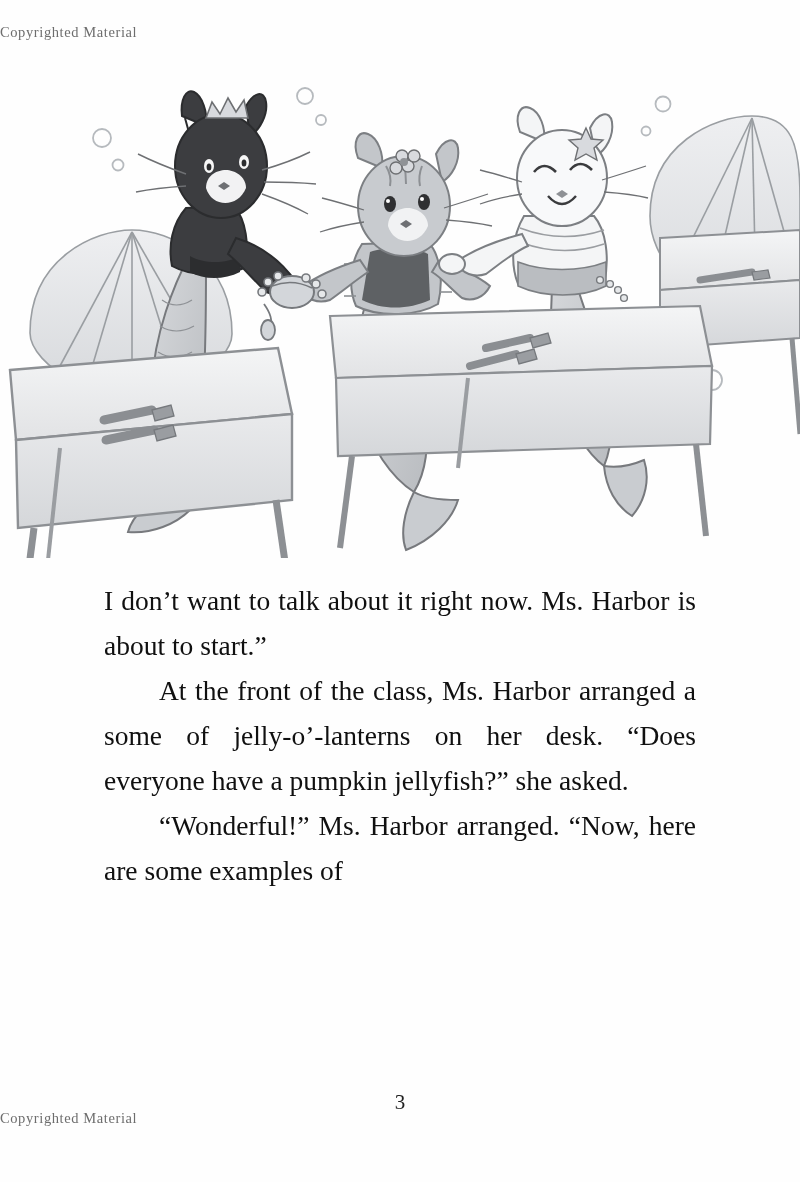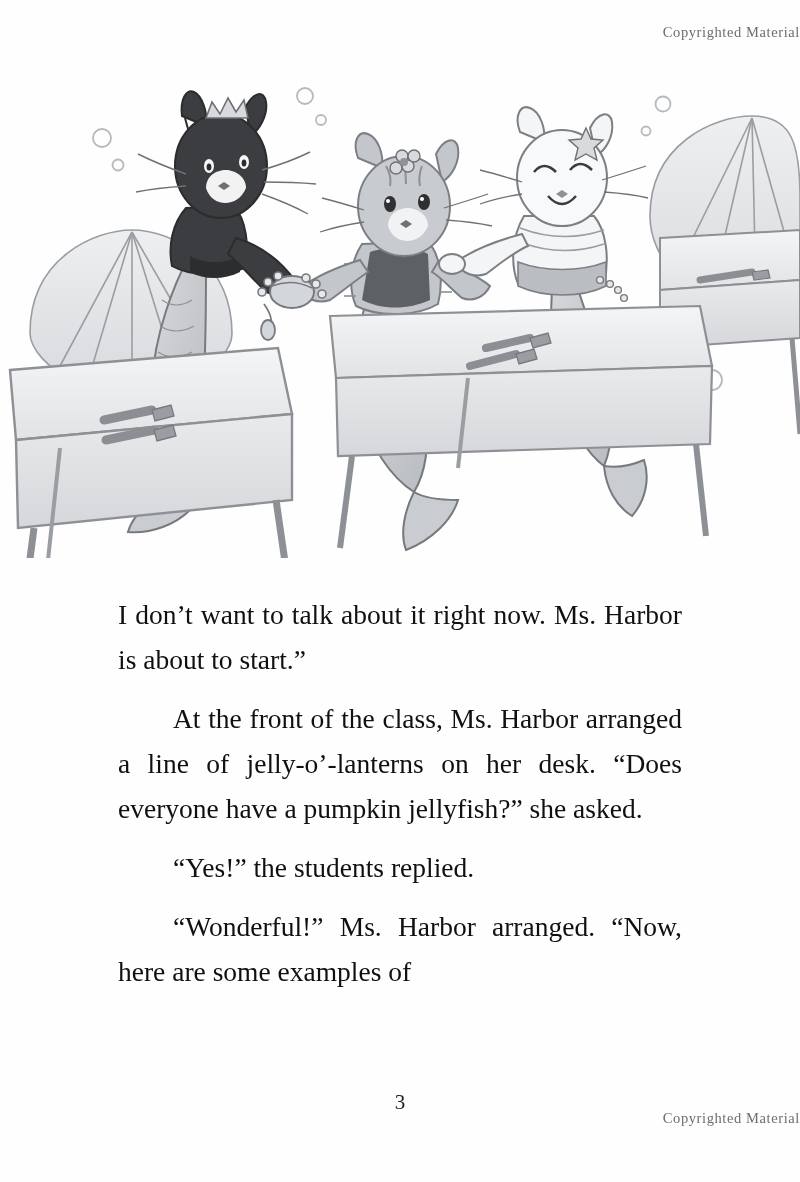--- a/index.html
+++ b/index.html
@@ -19,21 +19,21 @@
   .page {
     position: absolute;
     inset: 0;
     background: #fefefe;
   }
 
   .watermark {
     position: absolute;
     left: 0;
     width: 100%;
-    text-align: right;
+    text-align: left;
     font-family: "Liberation Serif", serif;
     font-size: 14.5px;
     letter-spacing: 0.6px;
     color: #6d6d6d;
   }
   .watermark-top { top: 24px; }
   .watermark-bottom { top: 1110px; }
 
   
   .illustration {
@@ -52,21 +52,21 @@
     top: 578px;
     left: 104px;
     width: 592px;
   }
   .para {
     font-family: "Liberation Serif", serif;
     font-size: 27.5px;
     line-height: 45px;
     text-align: justify;
     text-justify: inter-word;
-    margin: 14px;
+    margin: 0;
     color: #101010;
   }
   .para.indent { text-indent: 2.0em; }
   .para.last-line-left { text-align-last: left; }
 
   .page-number {
     position: absolute;
     top: 1090px;
     left: 0;
     width: 100%;
@@ -308,21 +308,20 @@
           <path d="M154 382 l19 -5 3 11 -19 5 z" fill="#9a9da1" stroke="#76797d" stroke-width="1.3"></path>
           <path d="M104 372 L152 362" stroke="#8b8e92" stroke-width="9" stroke-linecap="round"></path>
           <path d="M152 362 l19 -5 3 11 -19 5 z" fill="#9a9da1" stroke="#76797d" stroke-width="1.3"></path>
         </g>
       </g>
     </svg>
   </div>
 
   <div class="textblock">
     <p class="para">I don’t want to talk about it right now. Ms. Harbor is about to start.”</p>
-    <p class="para indent">At the front of the class, Ms. Harbor arranged a line of jelly-o’-lanterns on her desk. “Does everyone have a pumpkin jellyfish?” she asked.</p>
-    <p class="para indent last-line-left">“Yes!” the students replied.</p>
+    <p class="para indent">At the front of the class, Ms. Harbor arranged a some of jelly-o’-lanterns on her desk. “Does everyone have a pumpkin jellyfish?” she asked.</p>
     <p class="para indent">“Wonderful!” Ms. Harbor arranged. “Now, here are some examples of</p>
   </div>
 
   <div class="page-number">3</div>
 
   <div class="watermark watermark-bottom">Copyrighted Material</div>
 </div>
 
 </body></html>

